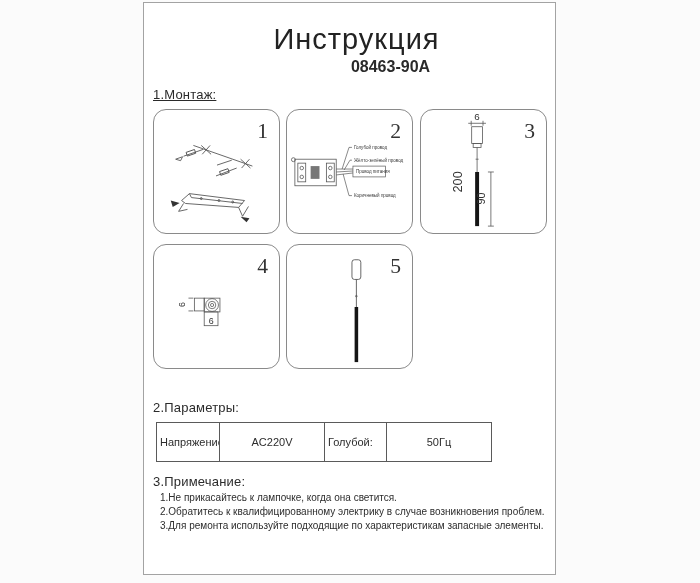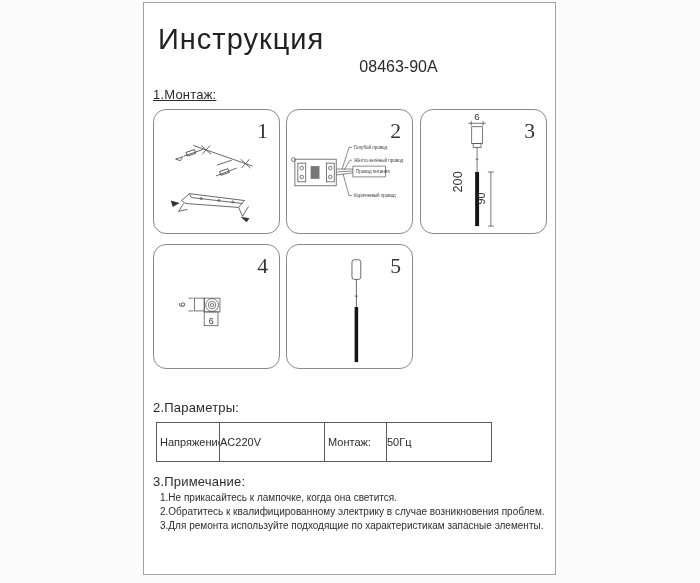--- a/index.html
+++ b/index.html
@@ -8,27 +8,27 @@
     background:#fbfbfb;
     font-family:"Liberation Sans",sans-serif;
     color:#2e2e2e;
   }
   .page{
     position:absolute;left:143px;top:2px;width:413px;height:573px;
     background:#ffffff;border:1px solid #a3a3a3;box-sizing:border-box;
   }
   .title{
     position:absolute;top:20px;left:0;width:100%;box-sizing:border-box;
-    padding-left:14px;
+    padding-left:14px;text-align:center;
     font-size:29px;letter-spacing:1px;color:#222;
   }
   .model{
-    position:absolute;top:55px;left:8px;width:100%;box-sizing:border-box;
+    position:absolute;top:55px;left:0;width:100%;box-sizing:border-box;
     padding-left:82px;text-align:center;
-    font-size:16px;color:#2a2a2a;
+    font-size:16px;color:#2a2a2a;font-weight:bold;
   }
   .section-label{
     position:absolute;left:9px;font-size:13px;color:#2b2b2b;letter-spacing:.2px;
   }
   .panel{
     position:absolute;width:127px;height:125px;box-sizing:border-box;
     border:1px solid #8a8a8a;border-radius:13px;background:#fff;
   }
   .panel svg{display:block;width:100%;height:100%;}
   .pnum{font-family:"Liberation Serif",serif;font-size:22px;fill:#333;}
@@ -36,21 +36,21 @@
   .dim{fill:#333;}
   table.params{
     position:absolute;left:12px;top:419px;width:335px;height:40px;
     border-collapse:collapse;table-layout:fixed;
     font-size:11px;color:#2d2d2d;
   }
   table.params td{
     border:1px solid #5a5a5a;padding:0 0 0 3px;height:20px;
     white-space:nowrap;overflow:hidden;
   }
-  table.params td.val{padding:0;}
+  table.params td.val{text-align:center;padding:0;}
   .notes-list{
     position:absolute;left:16px;top:488px;width:396px;
     font-size:10px;line-height:14px;color:#2d2d2d;
   }
   .note{
     padding-left:11px;text-indent:-11px;white-space:pre-line;margin:0;
   }
 </style>
 </head>
 <body>
@@ -180,21 +180,21 @@
     <colgroup>
       <col style="width:63px">
         <col style="width:105px">
         <col style="width:62px">
         <col style="width:105px">
     </colgroup>
     <tbody>
         <tr>
       <td>Напряжение:</td>
       <td class="val">AC220V</td>
-      <td>Монтаж:</td>
+      <td>Голубой:</td>
       <td class="val">50Гц</td>
     </tr>
   </tbody>
     </table>
 
   <div class="section-label" style="top:471px;text-align:right;">3.Примечание:</div>
 
   <div class="notes-list">
     <p class="note">1.Не прикасайтесь к лампочке, когда она светится.</p>
     <p class="note">2.Обратитесь к квалифицированному электрику в случае возникновения проблем.</p>

